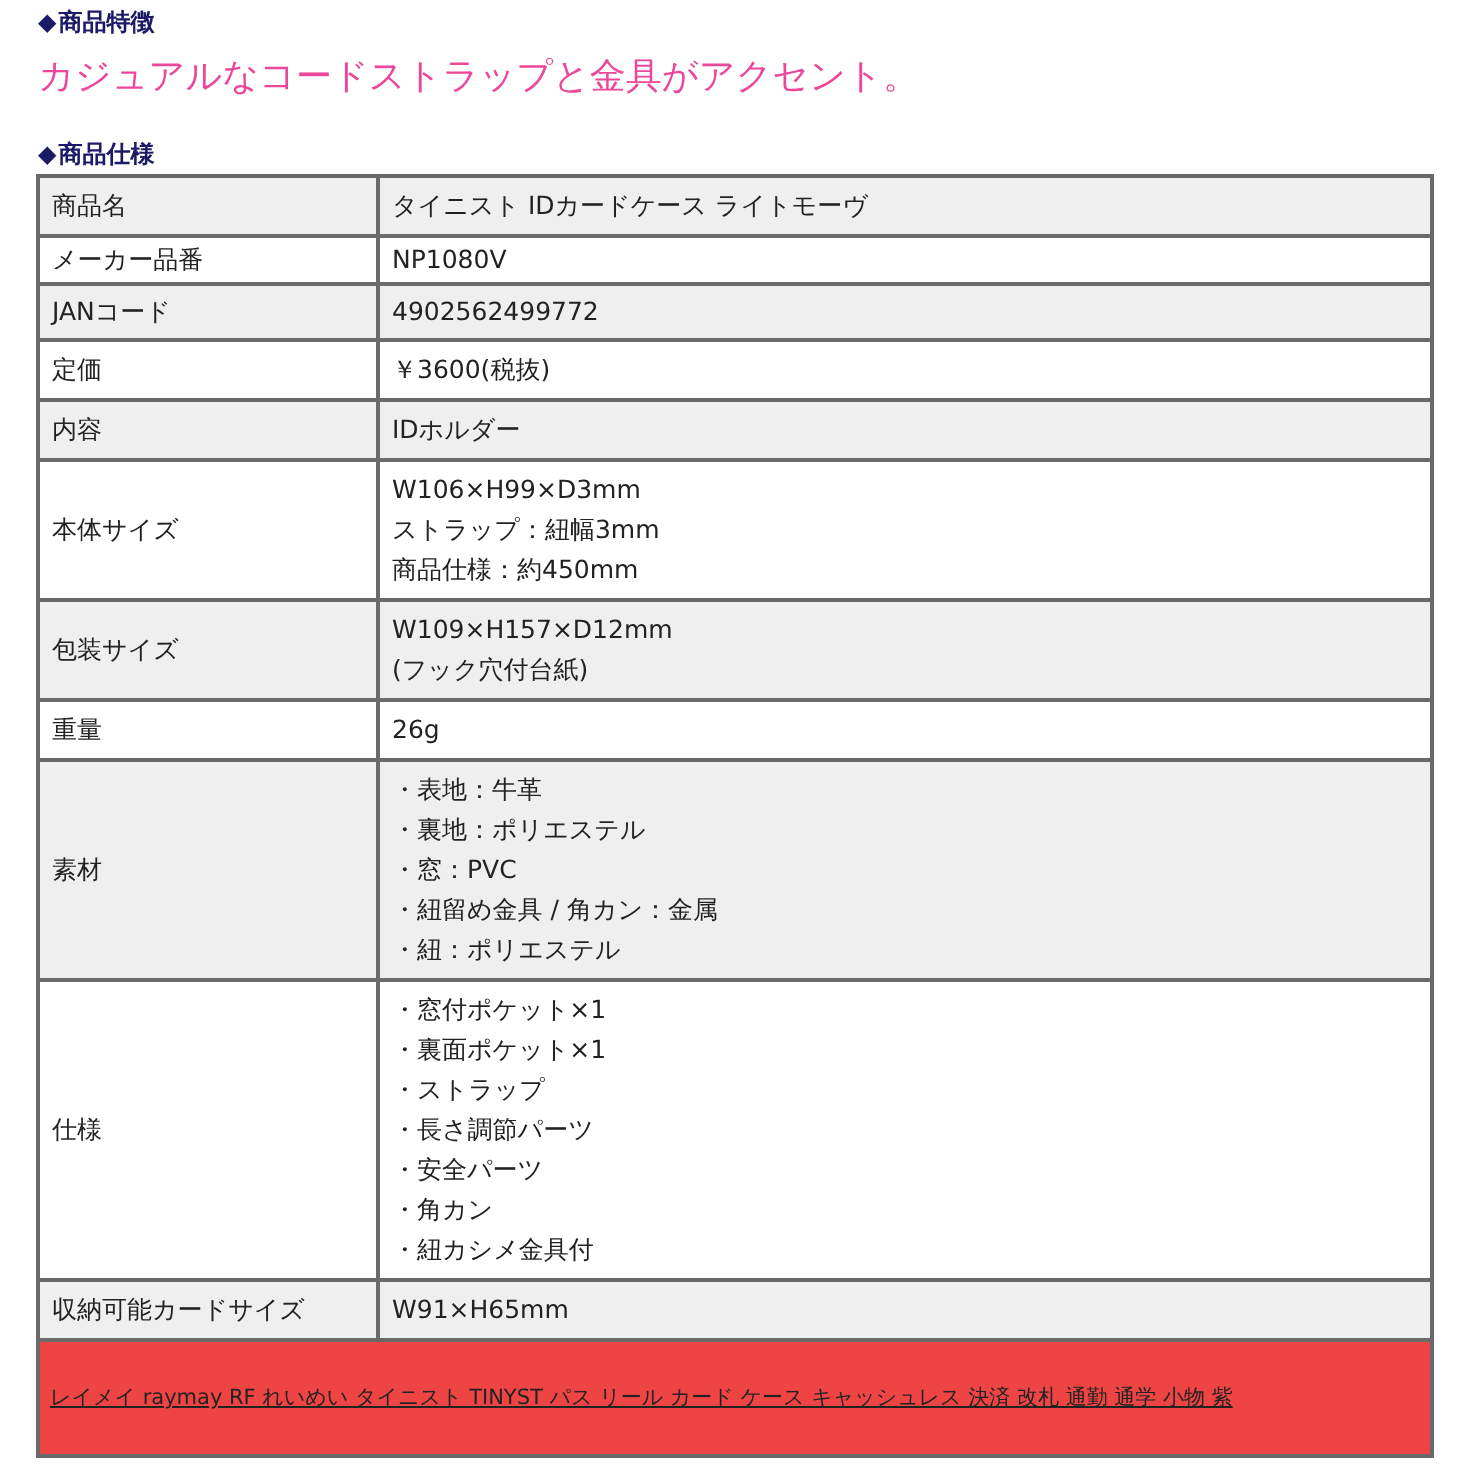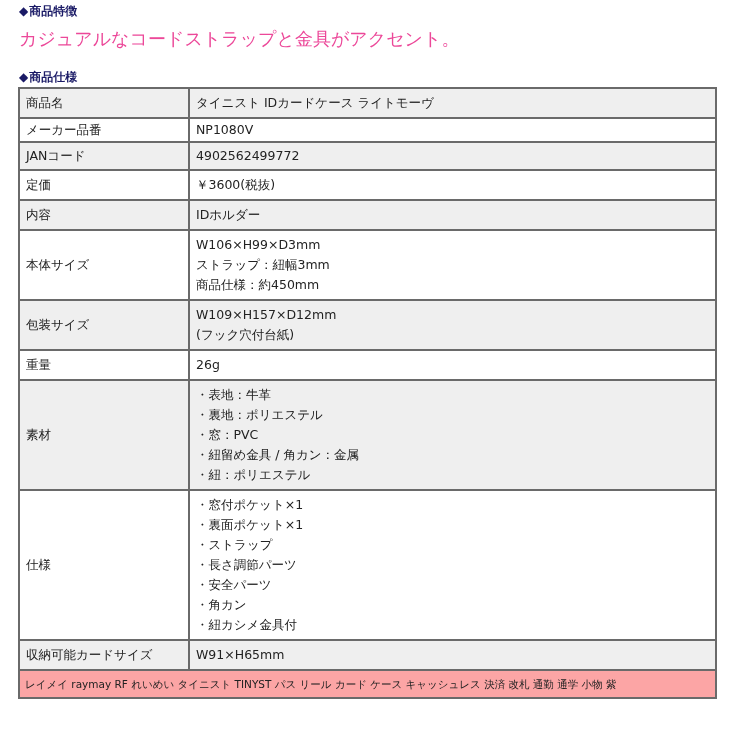--- a/index.html
+++ b/index.html
@@ -49,22 +49,23 @@
       vertical-align: middle;
       line-height: 20px;
     }
     table.spec td.label { width: 156px; }
     table.spec tr.shaded td { background: #efefef; }
     table.spec tr.plain td { background: #ffffff; }
     table.spec td.value .line { display: block; }
     table.spec td.keywords {
       font-size: 10.5px;
       height: 24px;
-      padding: 1px 5px;
-      background: #fca5a5;
+      padding: 16px 5px;
+      background: #ef4444;
+      text-decoration: underline;
     }
   </style>
 </head>
 <body>
 
 <div class="page">
 
   <div id="h-features" class="section-heading">
     <span class="diamond">◆</span><span>商品特徴</span>
   </div>

